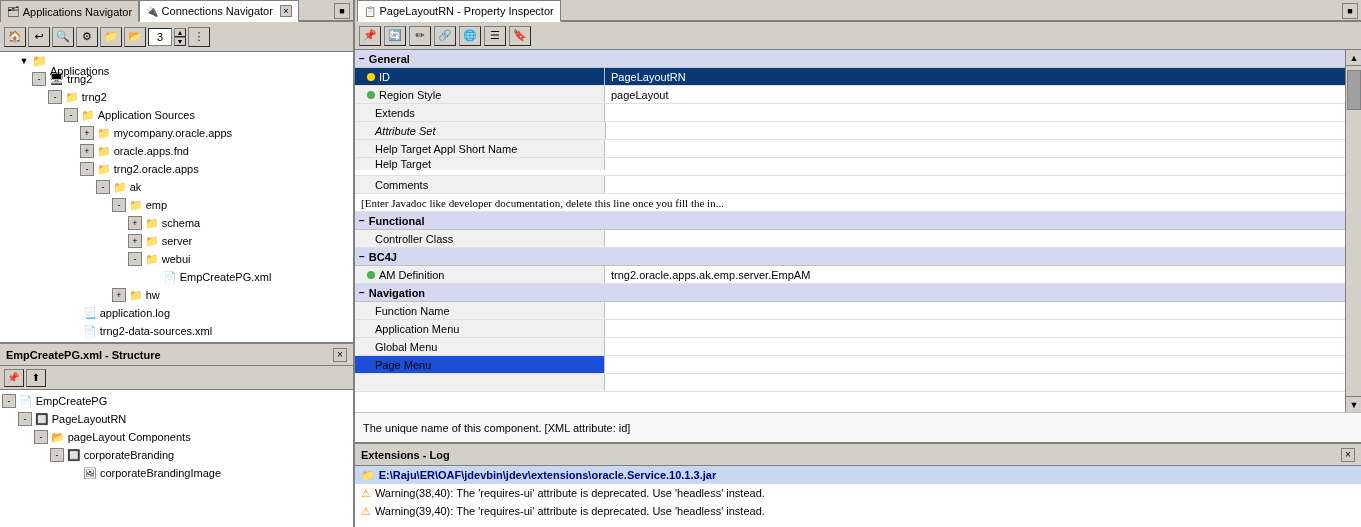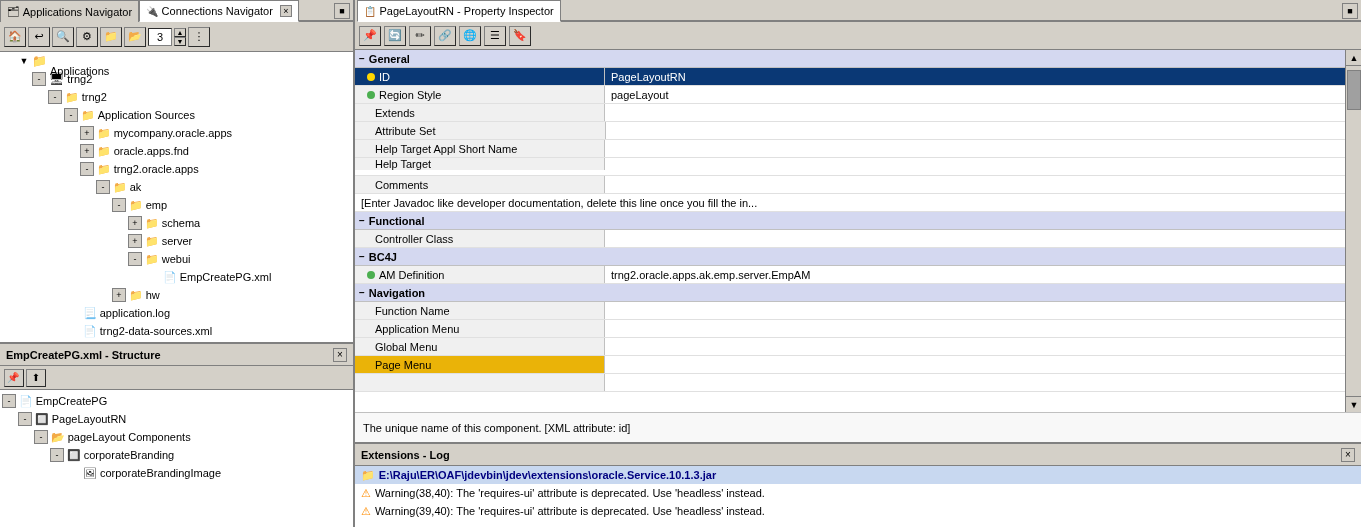--- a/index.html
+++ b/index.html
@@ -300,42 +300,42 @@
               <span>pageLayout</span>
             </div>
           </div>
 
           <div style="display:flex;height:18px;border-bottom:1px solid #e0e0e0;cursor:pointer;">
             <div style="width:250px;flex-shrink:0;padding-left:20px;display:flex;align-items:center;font-size:11px;border-right:1px solid #c0c0c0;background:#f0f0f0;overflow:hidden;white-space:nowrap;">Extends</div>
             <div style="flex:1;padding-left:6px;display:flex;align-items:center;font-size:11px;overflow:hidden;white-space:nowrap;"></div>
           </div>
 
           <div style="display:flex;height:18px;border-bottom:1px solid #e0e0e0;cursor:pointer;">
-            <div style="width:251px;flex-shrink:0;padding-left:20px;display:flex;align-items:center;font-size:11px;border-right:1px solid #c0c0c0;background:#f0f0f0;overflow:hidden;white-space:nowrap;">Attribute Set</div>
+            <div style="width:251px;flex-shrink:0;padding-left:20px;display:flex;align-items:center;font-size:11px;border-right:1px solid #c0c0c0;background:#f0f0f0;overflow:hidden;white-space:nowrap;font-style:italic;">Attribute Set</div>
             <div style="flex:1;padding-left:6px;display:flex;align-items:center;font-size:11px;overflow:hidden;white-space:nowrap;"></div>
           </div>
 
 
           <div style="display:flex;height:18px;border-bottom:1px solid #e0e0e0;cursor:pointer;">
             <div style="width:250px;flex-shrink:0;padding-left:20px;display:flex;align-items:center;font-size:11px;border-right:1px solid #c0c0c0;background:#f0f0f0;overflow:hidden;white-space:nowrap;">Help Target Appl Short Name</div>
             <div style="flex:1;padding-left:6px;display:flex;align-items:center;font-size:11px;overflow:hidden;white-space:nowrap;"></div>
           </div>
 
           <div style="display:flex;height:18px;border-bottom:1px solid #e0e0e0;cursor:pointer;flex-direction:column;">
             <div style="width:250px;flex-shrink:0;padding-left:20px;display:flex;align-items:center;font-size:11px;border-right:1px solid #c0c0c0;background:#f0f0f0;overflow:hidden;white-space:nowrap;">Help Target</div>
             <div style="flex:1;padding-left:6px;display:flex;align-items:center;font-size:11px;overflow:hidden;white-space:nowrap;"></div>
           </div>
 
           <div style="display:flex;height:18px;border-bottom:1px solid #e0e0e0;cursor:pointer;">
             <div style="width:250px;flex-shrink:0;padding-left:20px;display:flex;align-items:center;font-size:11px;border-right:1px solid #c0c0c0;background:#f0f0f0;overflow:hidden;white-space:nowrap;">Comments</div>
             <div style="flex:1;padding-left:6px;display:flex;align-items:center;font-size:11px;overflow:hidden;white-space:nowrap;"></div>
           </div>
 
           <div style="display:flex;height:18px;border-bottom:1px solid #e0e0e0;cursor:pointer;">
-            <div style="flex:1;padding-left:6px;display:flex;align-items:center;font-size:11px;overflow:hidden;white-space:nowrap;">
+            <div style="flex:1;padding-left:6px;display:flex;align-items:center;font-size:11px;overflow:hidden;white-space:nowrap;font-family:Liberation Serif, serif;">
               <span>[Enter Javadoc like developer documentation, delete this line once you fill the in...</span>
             </div>
           </div>
 
           <div style="display:flex;align-items:center;height:18px;background:#d4d8f0;padding-left:4px;font-size:11px;font-weight:bold;border-bottom:1px solid #c0c0c0;cursor:pointer;">
             <span style="margin-right:4px;font-size:10px;cursor:pointer;">−</span>
             <span style="font-size:11px;font-weight:bold;">Functional</span>
           </div>
 
           <div style="display:flex;height:18px;border-bottom:1px solid #e0e0e0;cursor:pointer;">
@@ -373,21 +373,21 @@
             <div style="width:250px;flex-shrink:0;padding-left:20px;display:flex;align-items:center;font-size:11px;border-right:1px solid #c0c0c0;background:#f0f0f0;overflow:hidden;white-space:nowrap;">Application Menu</div>
             <div style="flex:1;padding-left:6px;display:flex;align-items:center;font-size:11px;overflow:hidden;white-space:nowrap;"></div>
           </div>
 
           <div style="display:flex;height:18px;border-bottom:1px solid #e0e0e0;cursor:pointer;">
             <div style="width:250px;flex-shrink:0;padding-left:20px;display:flex;align-items:center;font-size:11px;border-right:1px solid #c0c0c0;background:#f0f0f0;overflow:hidden;white-space:nowrap;">Global Menu</div>
             <div style="flex:1;padding-left:6px;display:flex;align-items:center;font-size:11px;overflow:hidden;white-space:nowrap;"></div>
           </div>
 
           <div style="display:flex;height:18px;border-bottom:1px solid #e0e0e0;cursor:pointer;">
-            <div style="width:250px;flex-shrink:0;padding-left:20px;display:flex;align-items:center;font-size:11px;border-right:1px solid #c0c0c0;background:#eab308;overflow:hidden;white-space:nowrap;">Page Menu</div>
+            <div style="width:250px;flex-shrink:0;padding-left:20px;display:flex;align-items:center;font-size:11px;border-right:1px solid #c0c0c0;background:#1d4ed8;overflow:hidden;white-space:nowrap;">Page Menu</div>
             <div style="flex:1;padding-left:6px;display:flex;align-items:center;font-size:11px;overflow:hidden;white-space:nowrap;"></div>
           </div>
 
           <div style="display:flex;height:18px;border-bottom:1px solid #e0e0e0;cursor:pointer;">
             <div style="width:250px;flex-shrink:0;padding-left:12px;display:flex;align-items:center;font-size:11px;border-right:1px solid #c0c0c0;background:#f0f0f0;overflow:hidden;white-space:nowrap;">
               
               
             </div>
             <div style="flex:1;padding-left:6px;display:flex;align-items:center;font-size:11px;overflow:hidden;white-space:nowrap;">
               

